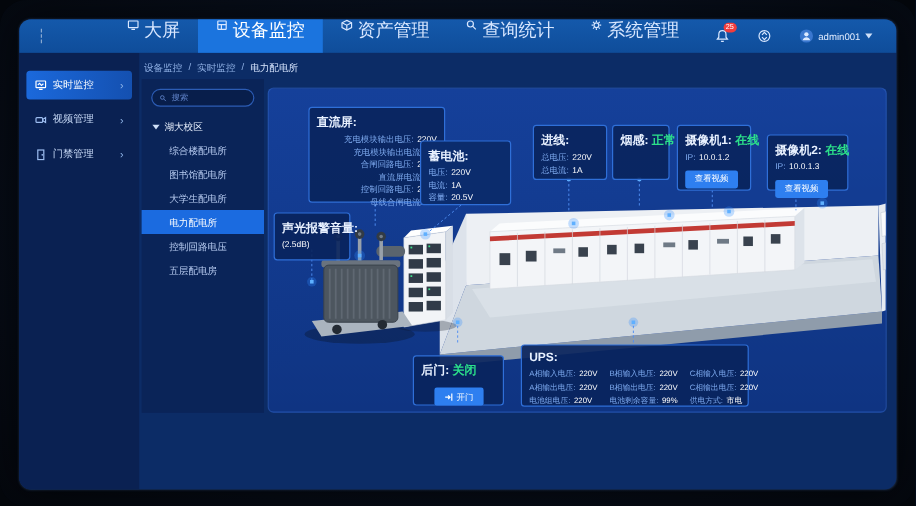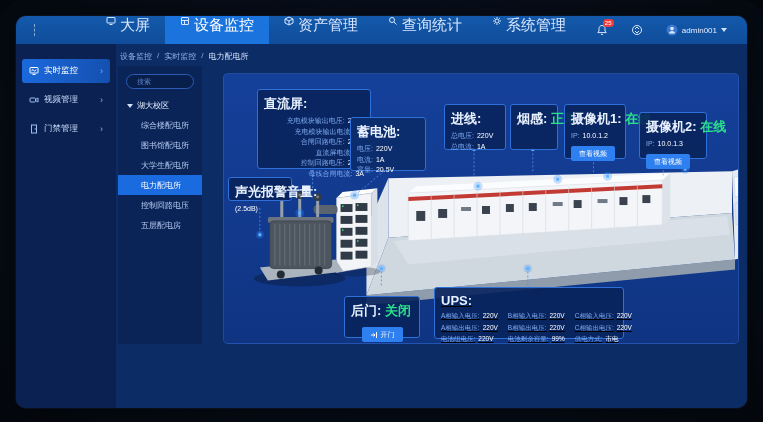--- a/index.html
+++ b/index.html
@@ -31,56 +31,56 @@
   .side-item svg { stroke:#9dbdf0; flex:none; }
   .side-item.active { background:linear-gradient(90deg,#1b69dc,#1450b0); color:#fff; }
   .side-item.active svg { stroke:#fff; }
   .chev { margin-left:auto; color:#8fb4e8; font-size:9px; line-height:1; }
 
   
   .content { position:absolute; left:100px; top:28px; right:0; bottom:0; }
   .breadcrumb { position:absolute; left:4px; top:7px; font-size:8px; color:#8fb0e4; display:flex; gap:5px; z-index:3; }
   .breadcrumb .cur { color:#d9e7ff; }
 
-  .tree-panel { position:absolute; left:2px; top:22px; width:84px; height:278px; background:#0a2458;
+  .tree-panel { position:absolute; left:2px; top:22px; width:102px; height:278px; background:#0a2458;
                 border-radius:0; padding-top:5px; z-index:3; }
   .search-box { margin:3px 8px 8px; height:15px; border:1px solid #2c5cb4; border-radius:8px; background:#081e4b;
                 display:flex; align-items:center; gap:4px; padding:0 6px; }
   .search-box input { background:transparent; border:0; outline:0; color:#cfe0f8; font-size:7px; width:62px; font-family:inherit; }
   .search-box input::placeholder { color:#5f82c8; }
   .tree-root { display:flex; align-items:center; gap:4px; font-size:8px; color:#eaf2ff; padding:3px 9px 4px; cursor:pointer; }
   .tree-item { font-size:8px; color:#b9cdf2; padding:4.5px 0 4.5px 23px; cursor:pointer; }
   .tree-item.selected { background:#1b6be0; color:#fff; }
 
   .main-panel { position:absolute; left:107px; top:29px; width:516px; height:271px;
                 background:linear-gradient(180deg,#15409a,#0f3482); border-radius:5px;
                 border:1px solid rgba(80,140,240,.25); z-index:2; }
   .scene { position:absolute; inset:0; width:100%; height:100%; }
 
   
   .card { position:absolute; background:rgba(9,36,92,.9); border:1px solid #2f6fd8; border-radius:3px;
           padding:5px 6px; z-index:2; }
-  .card .title { font-size:13px; color:#e8f1ff; margin-bottom:3px; font-weight:bold; white-space:nowrap; }
+  .card .title { font-size:10px; color:#e8f1ff; margin-bottom:3px; font-weight:bold; white-space:nowrap; }
   .row { font-size:7px; line-height:10.5px; display:flex; gap:3px; white-space:nowrap; }
   .row .lbl { color:#7fabf0; }
   .row .val { color:#fff; }
   .r-align .lbl { flex:1; text-align:right; }
   .status-ok { color:#2ce08a; font-weight:bold; }
   .btn { background:#2e7ff0; color:#fff; font-size:7px; border:0; border-radius:2px; padding:2.5px 8px;
          margin-top:4px; display:inline-flex; align-items:center; gap:3px; font-family:inherit; cursor:pointer; }
   .card-dc      { left:33px;  top:15px;  width:114px; height:80px; }
   .card-batt    { left:126px; top:43px;  width:76px;  height:54px; background:#0b2c6d; z-index:3; }
   .card-in      { left:220px; top:30px;  width:62px;  height:46px; }
   .card-smoke   { left:286px; top:30px;  width:48px;  height:46px; }
   .card-cam1    { left:340px; top:30px;  width:62px;  height:55px; }
   .card-cam2    { left:415px; top:38px;  width:68px;  height:47px; }
-  .card-alarm   { left:4px;   top:103px; width:64px;  height:24px; }
+  .card-alarm   { left:4px;   top:103px; width:64px;  height:40px; }
   .card-door    { left:120px; top:222px; width:76px;  height:42px; text-align:center; }
   .card-door .title { text-align:left; }
-  .card-ups     { left:210px; top:213px; width:190px; height:52px;text-decoration:underline; }
+  .card-ups     { left:210px; top:213px; width:190px; height:52px; }
   .ups-grid { display:grid; grid-template-columns:repeat(3,auto); gap:2px 10px; }
   .ups-grid .row { font-size:6.5px; line-height:9.5px; }
 </style>
 </head>
 <body>
 
 <div class="stage">
   <div class="app">
 
     <div class="navbar">

